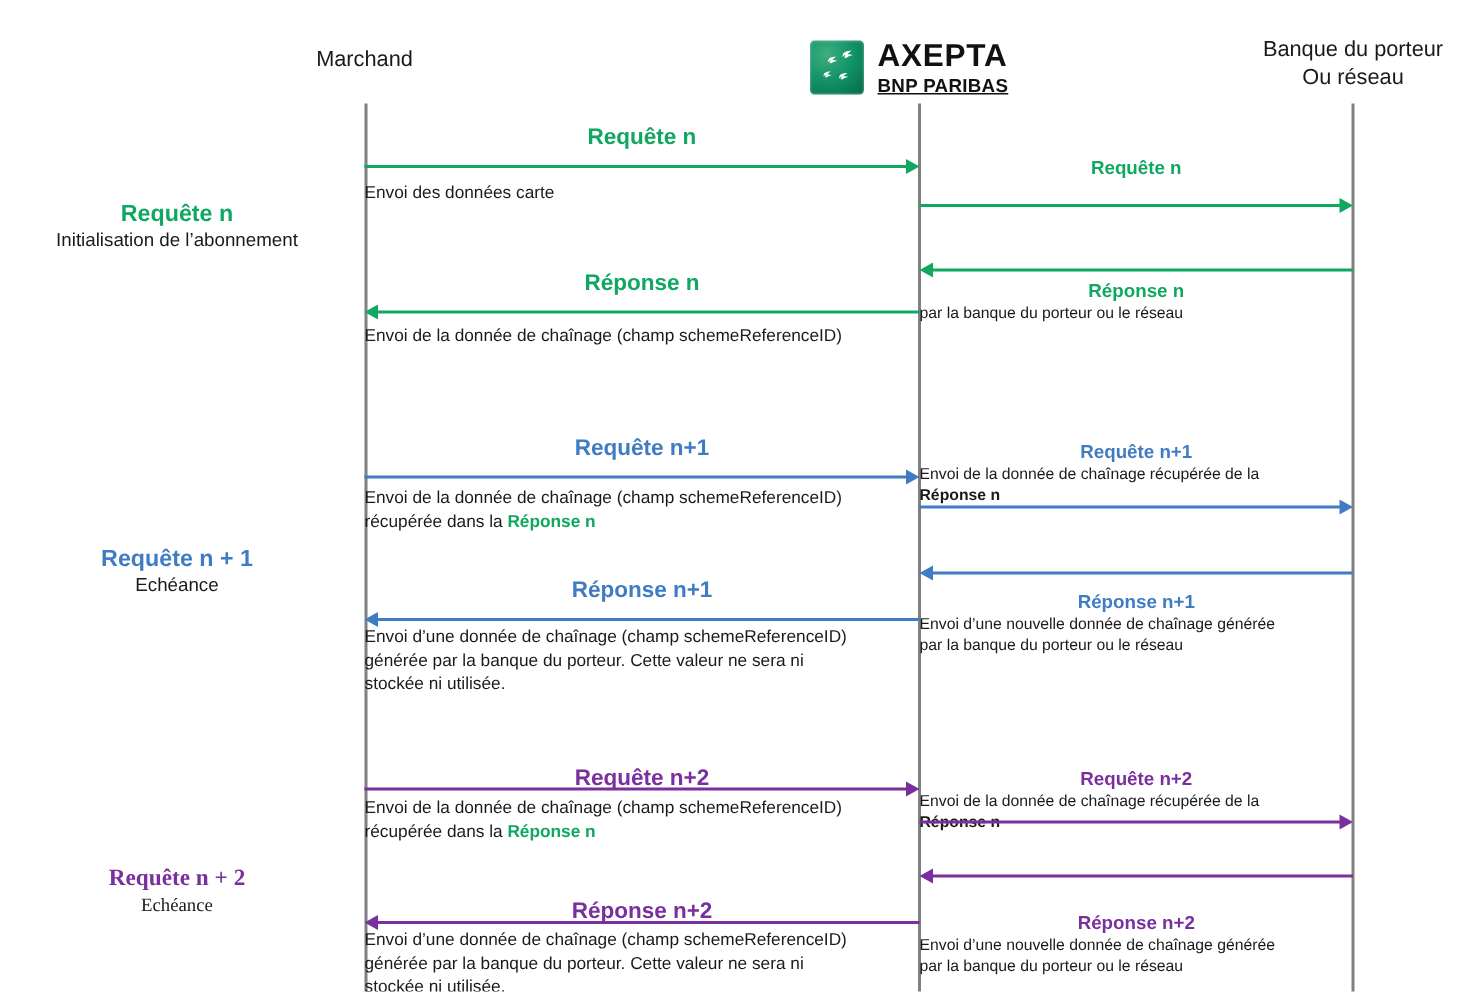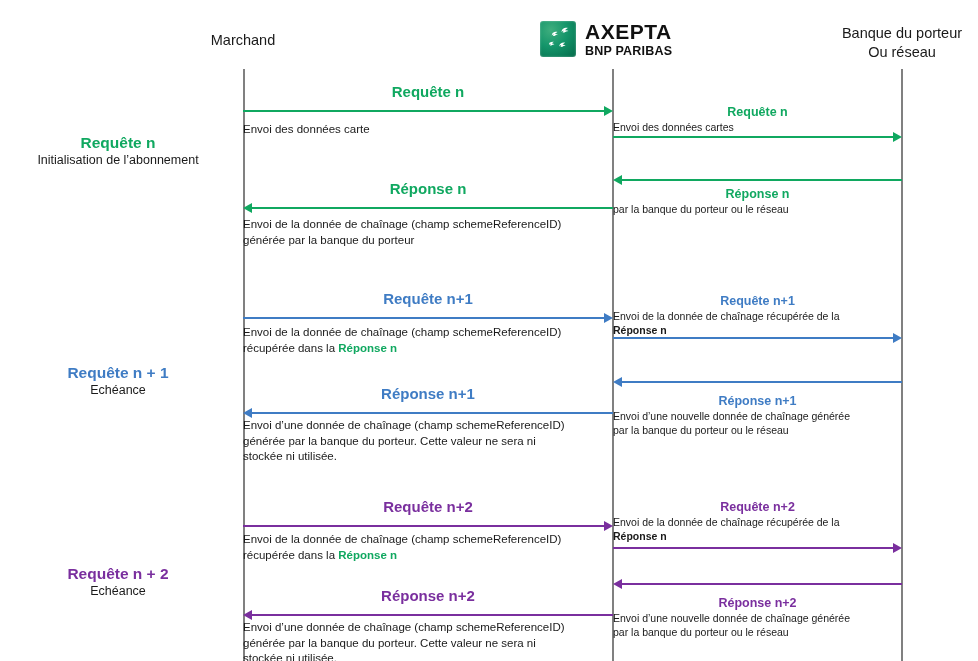--- a/index.html
+++ b/index.html
@@ -9,42 +9,42 @@
     color:#111111;
   }
   .canvas{position:absolute;left:0;top:12px;width:860px;height:661px;}
 
   
   .actor{position:absolute;text-align:center;font-size:14.5px;line-height:19px;color:#1a1a1a;}
   #actor-merchant{left:143px;top:19px;width:200px;}
   #actor-bank{left:802px;top:12px;width:200px;}
 
   
-  #actor-axepta{position:absolute;left:540px;top:9px;width:146px;height:42px;display:flex;align-items:flex-start;gap:9px;}
+  #actor-axepta{position:absolute;left:540px;top:9px;width:146px;height:42px;display:flex;align-items:flex-end;gap:9px;}
   .logo-sq{width:36px;height:36px;border-radius:3px;position:relative;flex:0 0 auto;
     background:radial-gradient(circle at 30% 25%, #3fae7e 0%, #14956a 45%, #046a4a 100%);
     box-shadow:inset 0 0 2px rgba(255,255,255,.5);}
   .logo-sq svg{position:absolute;left:0;top:0;}
   .logo-words{display:flex;flex-direction:column;justify-content:center;line-height:1;}
   .logo-axepta{font-size:21px;font-weight:bold;letter-spacing:.5px;color:#111;}
-  .logo-bnp{font-size:12.5px;font-weight:bold;letter-spacing:.2px;color:#111;margin-top:3px;}
+  .logo-bnp{font-size:12.5px;font-weight:bold;letter-spacing:.2px;color:#111;margin-top:3px;text-decoration:underline;}
 
   
   .lifeline{position:absolute;width:1.6px;background:#808080;top:57px;height:604px;}
   #lifeline-merchant{left:243px;}
   #lifeline-axepta{left:612px;}
   #lifeline-bank{left:901px;}
 
   
   .phase{position:absolute;text-align:center;width:236px;left:0;}
   .phase .ph-title{font-size:15.5px;font-weight:bold;line-height:19px;}
   .phase .ph-sub{font-size:12.5px;line-height:17px;color:#1a1a1a;}
   #phase-n{top:121px;}
   #phase-n1{top:351px;}
-  #phase-n2{top:552px;}
+  #phase-n2{top:552px;font-family:Liberation Serif, serif;}
 
   
   .msg{position:absolute;}
   .msg .title{font-weight:bold;text-align:center;}
   .msg .desc{text-align:left;color:#1a1a1a;}
 
   
   .span-left{left:243px;width:370px;}
   .span-left .title{font-size:15px;line-height:20px;}
   .span-left .desc{font-size:11.5px;line-height:15.5px;}
@@ -59,21 +59,21 @@
   .arrow .bar{position:absolute;top:4px;height:2px;}
   .arrow .head{position:absolute;top:0px;width:0;height:0;
     border-top:5px solid transparent;border-bottom:5px solid transparent;}
   .arrow.to-right .bar{left:0;right:8px;}
   .arrow.to-right .head{right:0;border-left-width:9px;border-left-style:solid;}
   .arrow.to-left .bar{left:8px;right:0;}
   .arrow.to-left .head{left:0;border-right-width:9px;border-right-style:solid;}
 
   .g{color:#10a860;}
   .b{color:#3f7cc4;}
-  .p{color:#7a2f9e;}
+  .p{color:#7a2f9e;margin-top:12px;}
   .inline-green{color:#10a860;font-weight:bold;}
 </style>
 </head>
 <body>
 
 <div class="canvas">
 
   <div class="actor" id="actor-merchant">Marchand</div>
 
   <div id="actor-axepta">
@@ -128,21 +128,20 @@
 
   <div class="msg span-left" style="top:167px;">
     <div class="title g">Réponse n</div>
   </div>
   <div class="arrow to-left" style="left:243px;width:370px;top:191px;">
     <div class="bar" style="background:#10a860;"></div>
     <div class="head" style="border-right-color:#10a860;"></div>
   </div>
   <div class="msg span-left" style="top:205px;">
     <div class="desc">Envoi de la donnée de chaînage (champ schemeReferenceID)</div>
-    <div class="desc">générée par la banque du porteur</div>
   </div>
 
   <div class="msg span-left" style="top:277px;">
     <div class="title b">Requête n+1</div>
   </div>
   <div class="arrow to-right" style="left:243px;width:370px;top:301px;">
     <div class="bar" style="background:#3f7cc4;"></div>
     <div class="head" style="border-left-color:#3f7cc4;"></div>
   </div>
   <div class="msg span-left" style="top:313px;">
@@ -183,21 +182,20 @@
     <div class="head" style="border-right-color:#7a2f9e;"></div>
   </div>
   <div class="msg span-left" style="top:608px;">
     <div class="desc">Envoi d’une donnée de chaînage (champ schemeReferenceID)</div>
     <div class="desc">générée par la banque du porteur. Cette valeur ne sera ni</div>
     <div class="desc">stockée ni utilisée.</div>
   </div>
 
   <div class="msg span-right" style="top:92px;">
     <div class="title g">Requête n</div>
-    <div class="desc">Envoi des données cartes</div>
   </div>
   <div class="arrow to-right" style="left:613px;width:289px;top:120px;">
     <div class="bar" style="background:#10a860;"></div>
     <div class="head" style="border-left-color:#10a860;"></div>
   </div>
 
   <div class="arrow to-left" style="left:613px;width:289px;top:163px;">
     <div class="bar" style="background:#10a860;"></div>
     <div class="head" style="border-right-color:#10a860;"></div>
   </div>

